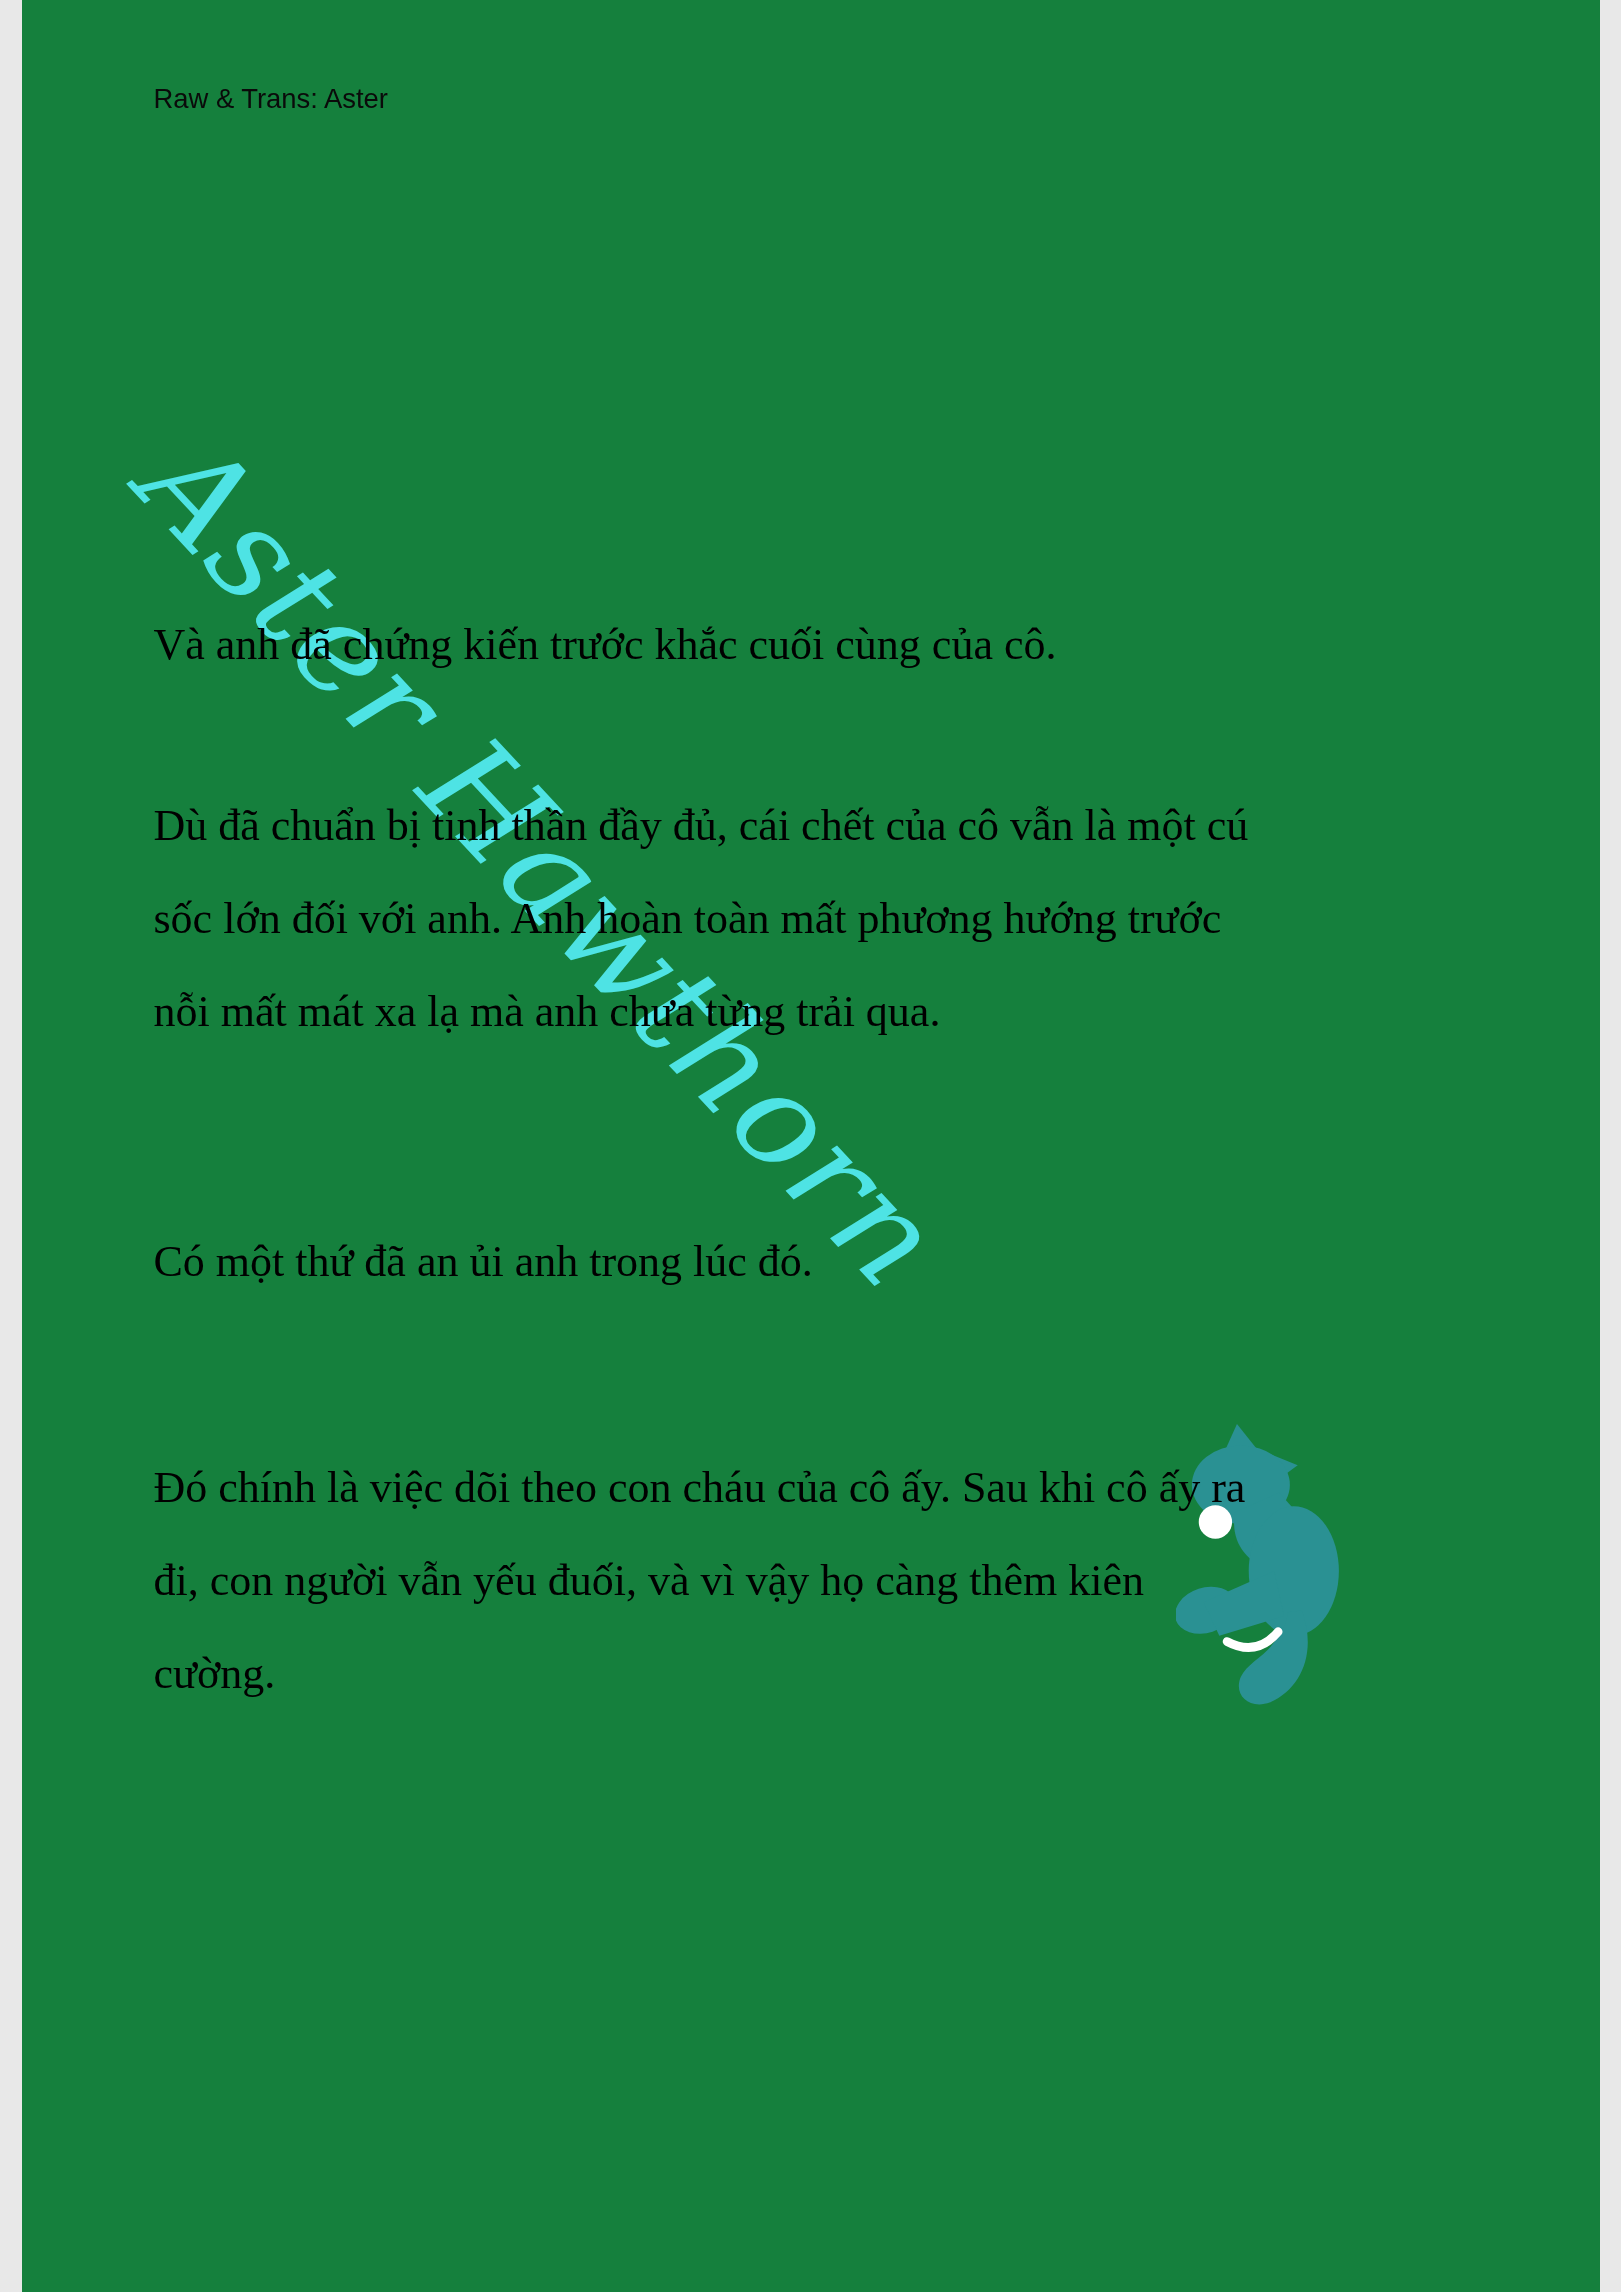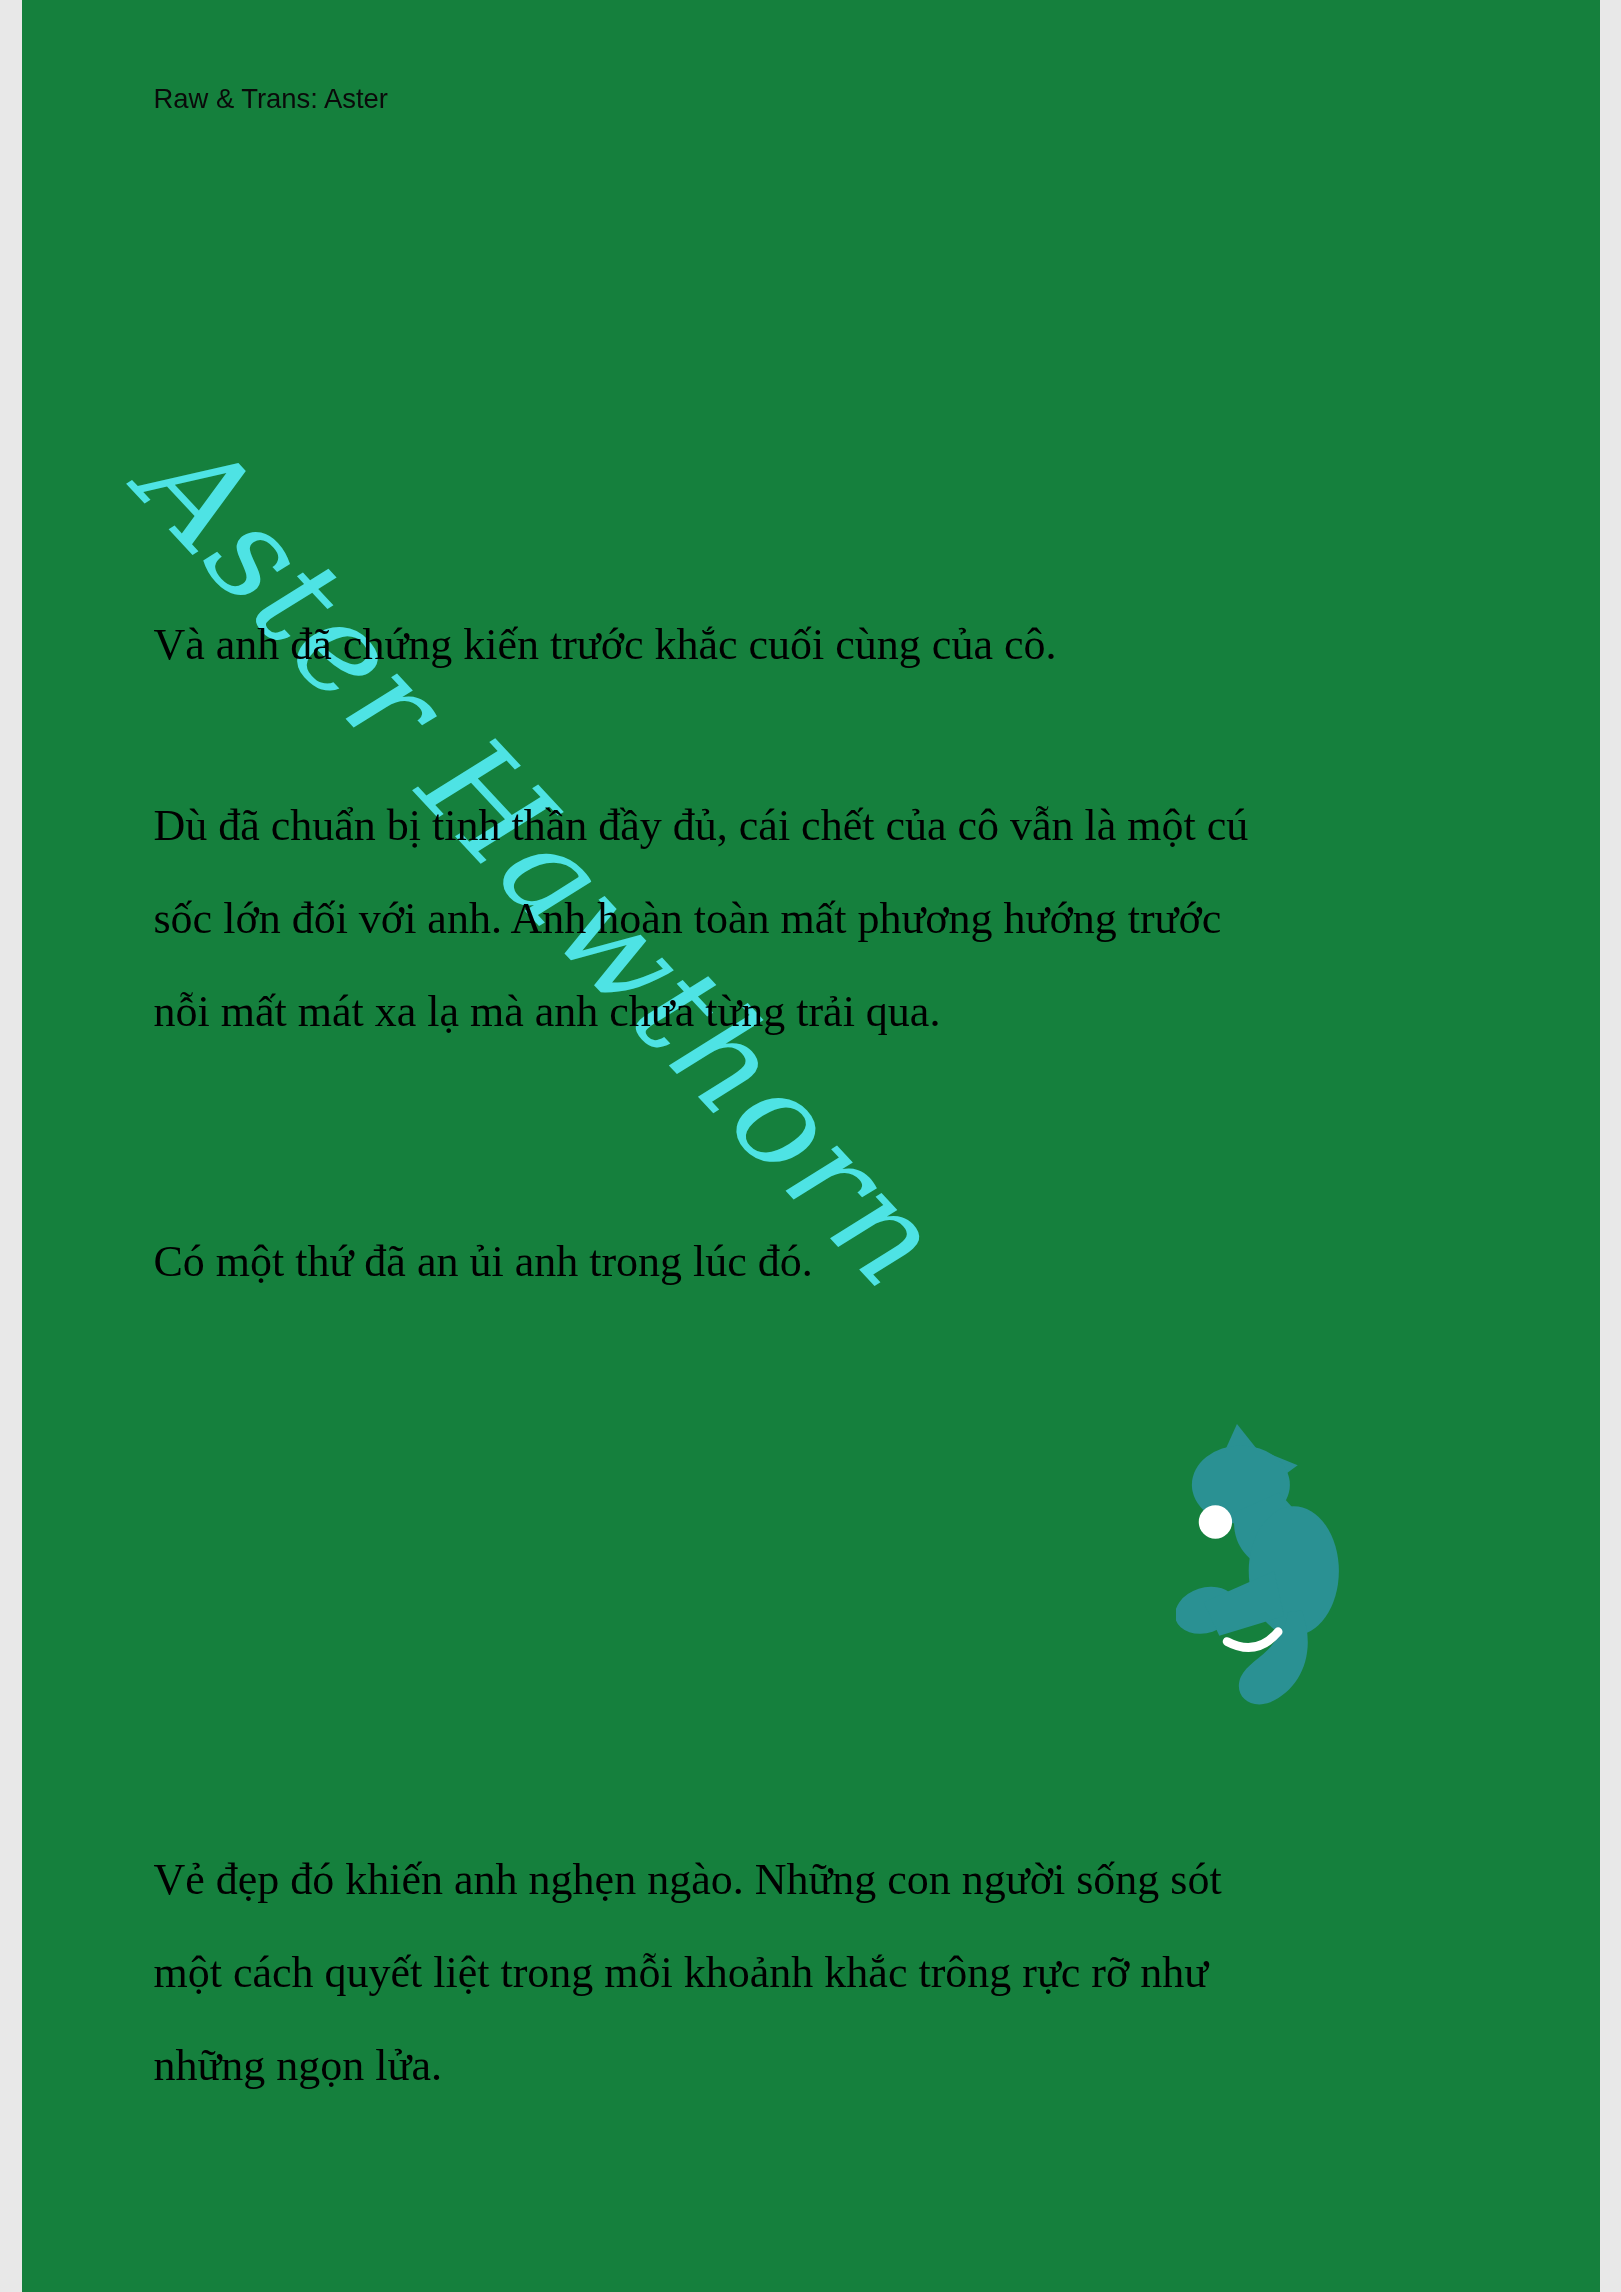--- a/index.html
+++ b/index.html
@@ -77,18 +77,18 @@
     </g>
     <circle cx="40" cy="100" r="17" fill="#ffffff"></circle>
     <path d="M52,222 Q82,238 104,212" stroke="#ffffff" stroke-width="9" fill="none" stroke-linecap="round"></path>
   </svg>
 
   <div class="para p2">Và anh đã chứng kiến trước khắc cuối cùng của cô.</div>
   <div class="para p3">Dù đã chuẩn bị tinh thần đầy đủ, cái chết của cô vẫn là một cú
 sốc lớn đối với anh. Anh hoàn toàn mất phương hướng trước
 nỗi mất mát xa lạ mà anh chưa từng trải qua.</div>
   <div class="para p4">Có một thứ đã an ủi anh trong lúc đó.</div>
-  <div class="para p6">Vẻ đẹp đó khiến anh nghẹn ngào. Những con người sống sót
-một cách quyết liệt trong mỗi khoảnh khắc trông rực rỡ như
-những ngọn lửa.</div>
+  <div class="para p5">Đó chính là việc dõi theo con cháu của cô ấy. Sau khi cô ấy ra
+đi, con người vẫn yếu đuối, và vì vậy họ càng thêm kiên
+cường.</div>
 
 </div>
 
 
 </body></html>

